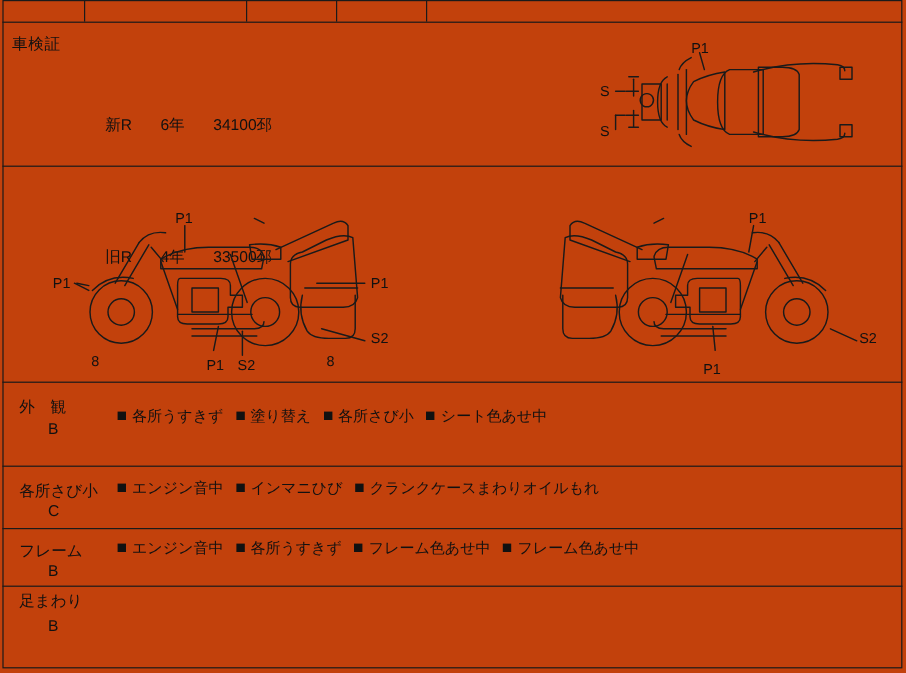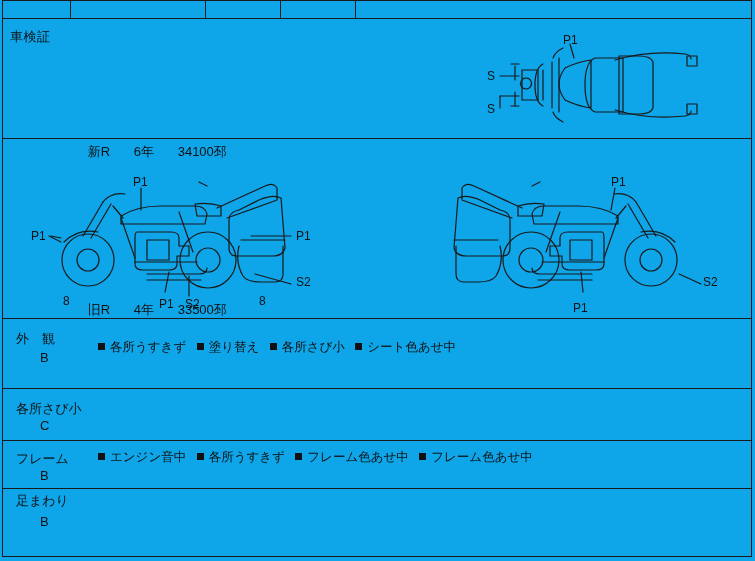--- a/index.html
+++ b/index.html
@@ -8,21 +8,21 @@
     background: #ffffff;
   }
   body {
     font-family: "Liberation Sans", sans-serif;
     color: #111111;
   }
   #sheet {
     position: relative;
     width: 755px;
     height: 561px;
-    background: #0ea5e9;
+    background: #c2410c;
     overflow: hidden;
     box-sizing: border-box;
   }
   
   .frame {
     position: absolute;
     left: 2px;
     top: 0px;
     width: 750px;
     height: 557px;
@@ -52,27 +52,27 @@
     letter-spacing: 0.5px;
   }
   .shaken-lines {
     position: absolute;
     left: 66px;
     top: 27px;
     font-size: 13px;
     line-height: 22px;
     white-space: pre;
   }
-  .shaken-lines .col-a { display: inline-block; width: 46px; margin-top: 48px; }
+  .shaken-lines .col-a { display: inline-block; width: 46px; }
   .shaken-lines .col-b { display: inline-block; width: 44px; }
 
   
   .diagrams {
     position: absolute;
-    left: 3px;
+    left: 16px;
     top: 18px;
     width: 594px;
     height: 300px;
   }
   .diagrams svg { display: block; }
 
   
   .cond-row {
     position: absolute;
     left: 2px;
@@ -297,20 +297,25 @@
       <span class="it"><span class="sq"></span><span>各所さび小</span></span>
       <span class="it"><span class="sq"></span><span>シート色あせ中</span></span>
     </div>
   </div>
 
   <div class="hline" style="top:388px;"></div>
 
   <div class="cond-row" style="top:388px; height:52px;">
     <div class="cond-name" style="top:12px;">各所さび小</div>
     <div class="cond-grade" style="top:30px;">C</div>
+    <div class="cond-items" style="top:11px;">
+      <span class="it"><span class="sq"></span><span>エンジン音中</span></span>
+      <span class="it"><span class="sq"></span><span>インマニひび</span></span>
+      <span class="it"><span class="sq"></span><span>クランクケースまわりオイルもれ</span></span>
+    </div>
   </div>
 
   <div class="hline" style="top:440px;"></div>
 
   <div class="cond-row" style="top:440px; height:48px;">
     <div class="cond-name" style="top:10px;">フレーム</div>
     <div class="cond-grade" style="top:28px;">B</div>
     <div class="cond-items" style="top:9px;">
       <span class="it"><span class="sq"></span><span>エンジン音中</span></span>
       <span class="it"><span class="sq"></span><span>各所うすきず</span></span>

